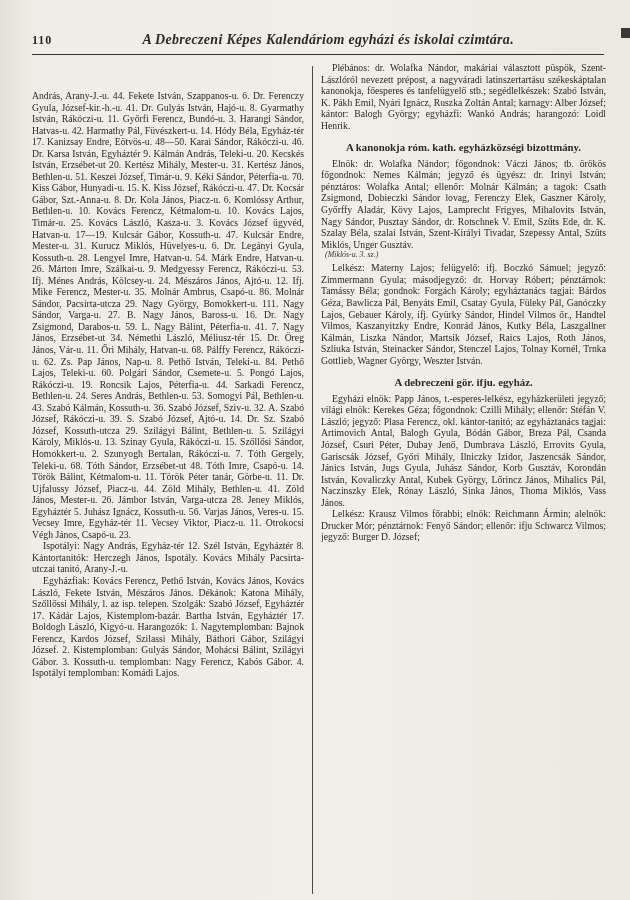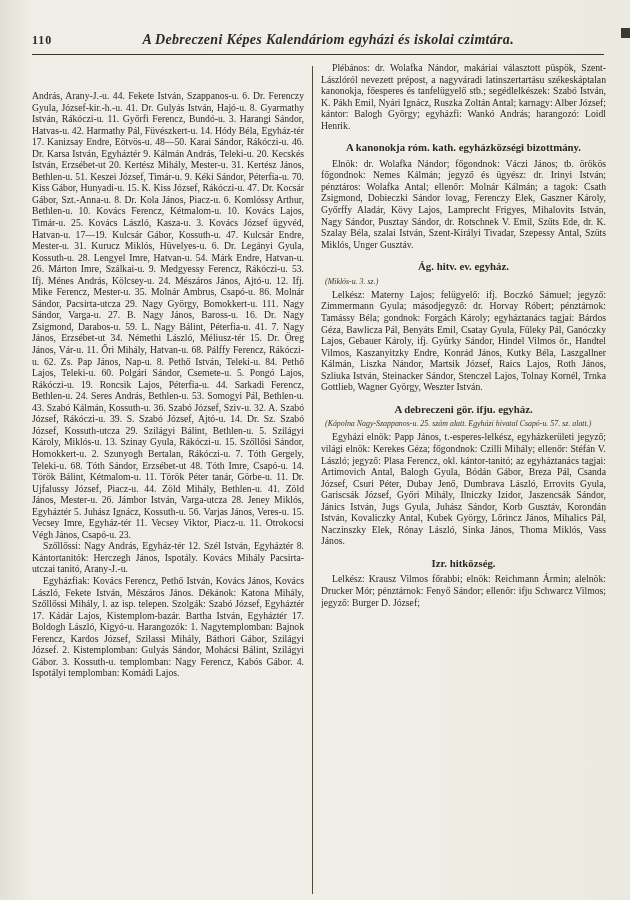--- a/index.html
+++ b/index.html
@@ -61,41 +61,38 @@
 <div class="page">
   <div class="page-header">
     <span class="page-number">110</span>
     <span class="running-title">A Debreczeni Képes Kalendáriom egyházi és iskolai czimtára.</span>
   </div>
   <div class="ink-speck"></div>
   <div class="header-rule"></div>
   <div class="columns">
     <div class="col col-left">
         <p class="para"><span>András, Arany-J.-u. 44. Fekete István, Szappanos-u. 6. Dr. Ferenczy Gyula, József-kir.-h.-u. 41. Dr. Gulyás István, Hajó-u. 8. Gyarmathy István, Rákóczi-u. 11. Győrfi Ferencz, Bundó-u. 3. Harangi Sándor, Hatvas-u. 42. Harmathy Pál, Füvészkert-u. 14. Hódy Béla, Egyház-tér 17. Kanizsay Endre, Eötvös-u. 48—50. Karai Sándor, Rákóczi-u. 46. Dr. Karsa István, Egyháztér 9. Kálmán András, Teleki-u. 20. Kecskés István, Erzsébet-ut 20. Kertész Mihály, Mester-u. 31. Kertész János, Bethlen-u. 51. Keszei József, Timár-u. 9. Kéki Sándor, Péterfia-u. 70. Kiss Gábor, Hunyadi-u. 15. K. Kiss József, Rákóczi-u. 47. Dr. Kocsár Gábor, Szt.-Anna-u. 8. Dr. Kola János, Piacz-u. 6. Komlóssy Arthur, Bethlen-u. 10. Kovács Ferencz, Kétmalom-u. 10. Kovács Lajos, Timár-u. 25. Kovács László, Kasza-u. 3. Kovács József ügyvéd, Hatvan-u. 17—19. Kulcsár Gábor, Kossuth-u. 47. Kulcsár Endre, Mester-u. 31. Kurucz Miklós, Hüvelyes-u. 6. Dr. Legányi Gyula, Kossuth-u. 28. Lengyel Imre, Hatvan-u. 54. Márk Endre, Hatvan-u. 26. Márton Imre, Szálkai-u. 9. Medgyessy Ferencz, Rákóczi-u. 53. Ifj. Ménes András, Kölcsey-u. 24. Mészáros János, Ajtó-u. 12. Ifj. Mike Ferencz, Mester-u. 35. Molnár Ambrus, Csapó-u. 86. Molnár Sándor, Pacsirta-utcza 29. Nagy György, Bomokkert-u. 111. Nagy Sándor, Varga-u. 27. B. Nagy János, Baross-u. 16. Dr. Nagy Zsigmond, Darabos-u. 59. L. Nagy Bálint, Péterfia-u. 41. 7. Nagy János, Erzsébet-ut 34. Némethi László, Méliusz-tér 15. Dr. Öreg János, Vár-u. 11. Őri Mihály, Hatvan-u. 68. Pálffy Ferencz, Rákóczi-u. 62. Zs. Pap János, Nap-u. 8. Pethő István, Teleki-u. 84. Pethő Lajos, Teleki-u. 60. Polgári Sándor, Csemete-u. 5. Pongó Lajos, Rákóczi-u. 19. Roncsik Lajos, Péterfia-u. 44. Sarkadi Ferencz, Bethlen-u. 24. Seres András, Bethlen-u. 53. Somogyi Pál, Bethlen-u. 43. Szabó Kálmán, Kossuth-u. 36. Szabó József, Sziv-u. 32. A. Szabó József, Rákóczi-u. 39. S. Szabó József, Ajtó-u. 14. Dr. Sz. Szabó József, Kossuth-utcza 29. Szilágyi Bálint, Bethlen-u. 5. Szilágyi Károly, Miklós-u. 13. Szinay Gyula, Rákóczi-u. 15. Szőllősi Sándor, Homokkert-u. 2. Szunyogh Bertalan, Rákóczi-u. 7. Tóth Gergely, Teleki-u. 68. Tóth Sándor, Erzsébet-ut 48. Tóth Imre, Csapó-u. 14. Török Bálint, Kétmalom-u. 11. Török Péter tanár, Görbe-u. 11. Dr. Ujfalussy József, Piacz-u. 44. Zöld Mihály, Bethlen-u. 41. Zöld János, Mester-u. 26. Jámbor István, Varga-utcza 28. Jeney Miklós, Egyháztér 5. Juhász Ignácz, Kossuth-u. 56. Varjas János, Veres-u. 15. Vecsey Imre, Egyház-tér 11. Vecsey Viktor, Piacz-u. 11. Otrokocsi Végh János, Csapó-u. 23.</span></p>
-        <p class="para indent"><span class="em">Szőllőssi:</span><span> Nagy András, Egyház-tér 12. Szél István, Egyháztér 8. </span><span class="em">Kántortanitók:</span><span> Herczegh János, Ispotály. Kovács Mihály Pacsirta-utczai tanitó, Arany-J.-u.</span></p>
+        <p class="para indent"><span class="em">Ispotályi:</span><span> Nagy András, Egyház-tér 12. Szél István, Egyháztér 8. </span><span class="em">Kántortanitók:</span><span> Herczegh János, Ispotály. Kovács Mihály Pacsirta-utczai tanitó, Arany-J.-u.</span></p>
         <p class="para indent"><span class="em">Egyházfiak:</span><span> Kovács Ferencz, Pethő István, Kovács János, Kovács László, Fekete István, Mészáros János. </span><span class="em">Dékánok:</span><span> Katona Mihály, Szőllőssi Mihály, l. az isp. telepen. </span><span class="em">Szolgák:</span><span> Szabó József, Egyháztér 17. Kádár Lajos, Kistemplom-bazár. Bartha István, Egyháztér 17. Boldogh László, Kigyó-u. </span><span class="em">Harangozók:</span><span> 1. Nagytemplomban: Bajnok Ferencz, Kardos József, Szilassi Mihály, Báthori Gábor, Szilágyi József. 2. Kistemplomban: Gulyás Sándor, Mohácsi Bálint, Szilágyi Gábor. 3. Kossuth-u. templomban: Nagy Ferencz, Kabós Gábor. 4. Ispotályi templomban: Komádi Lajos.</span></p>
       </div>
     <div class="col-divider"></div>
     <div class="col col-right">
         <section>
           <p class="para indent"><span class="em">Plébános:</span><span> dr. Wolafka Nándor, makáriai választott püspök, Szent-Lászlóról nevezett prépost, a nagyváradi latinszertartásu székeskáptalan kanonokja, főesperes és tanfelügyelő stb.; </span><span class="em">segédlelkészek:</span><span> Szabó István, K. Pákh Emil, Nyári Ignácz, Ruszka Zoltán Antal; </span><span class="em">karnagy:</span><span> Alber József; </span><span class="em">kántor:</span><span> Balogh György; </span><span class="em">egyházfi:</span><span> Wankó András; </span><span class="em">harangozó:</span><span> Loidl Henrik.</span></p>
         </section>
         <section>
           <h3 class="sec-heading">A kanonokja róm. kath. egyházközségi bizottmány.</h3>
           <p class="para indent"><span class="em">Elnök:</span><span> dr. Wolafka Nándor; </span><span class="em">főgondnok:</span><span> Váczi János; </span><span class="em">tb. örökös főgondnok:</span><span> Nemes Kálmán; </span><span class="em">jegyző és ügyész:</span><span> dr. Irinyi István; </span><span class="em">pénztáros:</span><span> Wolafka Antal; </span><span class="em">ellenőr:</span><span> Molnár Kálmán; </span><span class="em">a tagok:</span><span> Csath Zsigmond, Dobieczki Sándor lovag, Ferenczy Elek, Gaszner Károly, Győrffy Aladár, Kövy Lajos, Lamprecht Frigyes, Mihalovits István, Nagy Sándor, Pusztay Sándor, dr. Rotschnek V. Emil, Szűts Ede, dr. K. Szalay Béla, szalai István, Szent-Királyi Tivadar, Szepessy Antal, Szüts Miklós, Unger Gusztáv.</span></p>
         </section>
         <section>
-          <h3 class="sec-heading">Ág. hitv. ev. egyház.</h3>
           <div class="sec-subheading">(Miklós-u. 3. sz.)</div>
           <p class="para indent"><span class="em">Lelkész:</span><span> Materny Lajos; </span><span class="em">felügyelő:</span><span> ifj. Boczkó Sámuel; </span><span class="em">jegyző:</span><span> Zimmermann Gyula; </span><span class="em">másodjegyző:</span><span> dr. Horvay Róbert; </span><span class="em">pénztárnok:</span><span> Tamássy Béla; </span><span class="em">gondnok:</span><span> Forgách Károly; </span><span class="em">egyháztanács tagjai:</span><span> Bárdos Géza, Bawlicza Pál, Benyáts Emil, Csatay Gyula, Füleky Pál, Ganóczky Lajos, Gebauer Károly, ifj. Gyürky Sándor, Hindel Vilmos őr., Handtel Vilmos, Kaszanyitzky Endre, Konrád János, Kutky Béla, Laszgallner Kálmán, Liszka Nándor, Martsik József, Raics Lajos, Roth János, Szliuka István, Steinacker Sándor, Stenczel Lajos, Tolnay Kornél, Trnka Gottlieb, Wagner György, Weszter István.</span></p>
         </section>
         <section>
           <h3 class="sec-heading">A debreczeni gör. ifju. egyház.</h3>
-          <div class="sec-subheading">(Kápolna Nagy-Szappanos-u. 25. szám alatt. Egyházi hivatal Csapó-u. 57. sz. alatt.)</div>
           <p class="para indent"><span class="em">Egyházi elnök:</span><span> Papp János, t.-esperes-lelkész, egyházkerületi jegyző; </span><span class="em">világi elnök:</span><span> Kerekes Géza; </span><span class="em">főgondnok:</span><span> Czilli Mihály; </span><span class="em">ellenőr:</span><span> Stéfán V. László; </span><span class="em">jegyző:</span><span> Plasa Ferencz, okl. kántor-tanitó; </span><span class="em">az egyháztanács tagjai:</span><span> Artimovich Antal, Balogh Gyula, Bódán Gábor, Breza Pál, Csanda József, Csuri Péter, Dubay Jenő, Dumbrava László, Errovits Gyula, Gariscsák József, Győri Mihály, Ilniczky Izidor, Jaszencsák Sándor, Jánics István, Jugs Gyula, Juhász Sándor, Korb Gusztáv, Korondán István, Kovaliczky Antal, Kubek György, Lőrincz János, Mihalics Pál, Naczinszky Elek, Rónay László, Sinka János, Thoma Miklós, Vass János.</span></p>
         </section>
         <section>
-          <h3 class="sec-heading">Izr. hitközség.</h3>
           <p class="para indent"><span class="em">Lelkész:</span><span> Krausz Vilmos főrabbi; </span><span class="em">elnök:</span><span> Reichmann Ármin; </span><span class="em">alelnök:</span><span> Drucker Mór; </span><span class="em">pénztárnok:</span><span> Fenyő Sándor; </span><span class="em">ellenőr:</span><span> ifju Schwarcz Vilmos; </span><span class="em">jegyző:</span><span> Burger D. József;</span></p>
         </section>
       </div>
   </div>
 </div>
 
 </body></html>

